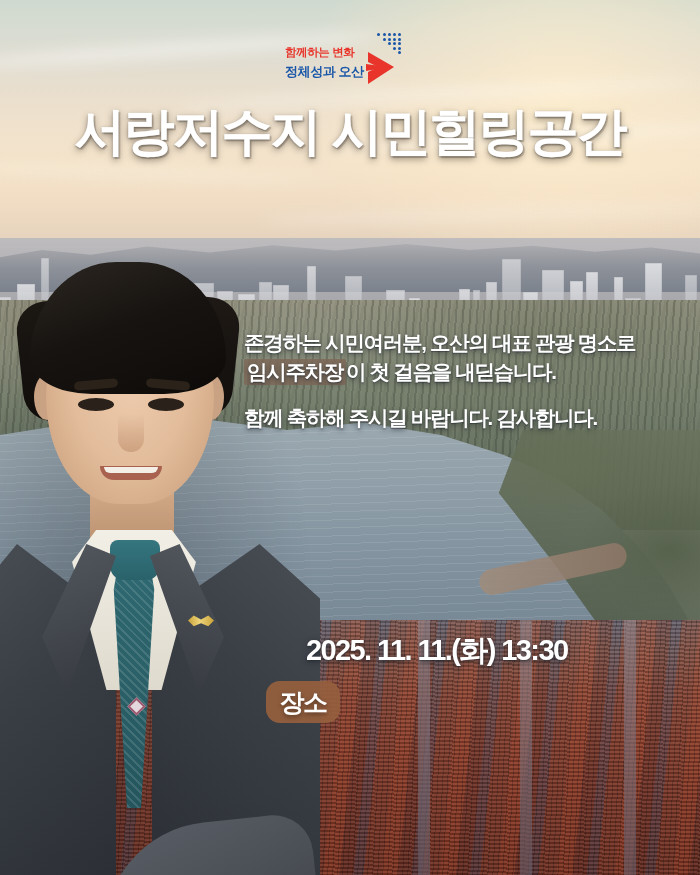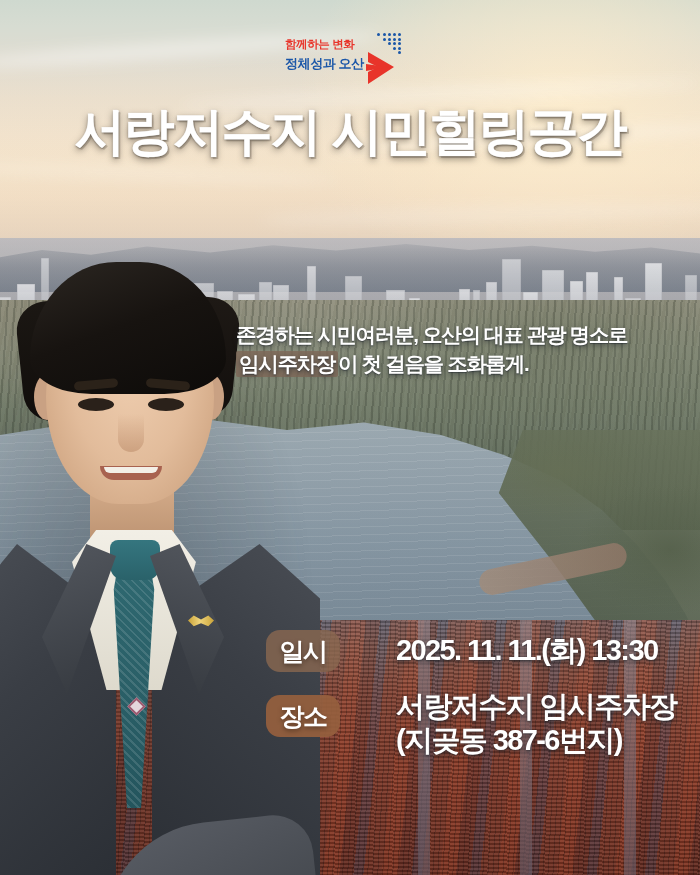--- a/index.html
+++ b/index.html
@@ -239,20 +239,21 @@
     border-radius:110px 40px 0 0;
     transform:rotate(-6deg);
   }
 
   
   .logo { position:absolute; left:285px; top:33px; width:130px; height:54px; }
   .logo-txt1, .logo-txt2 {
     position:absolute; left:0;
     font-weight:900; letter-spacing:-0.4px; white-space:nowrap;
     font-family:"Liberation Sans","DejaVu Sans",sans-serif;
+    margin-top:8px;
   }
   .logo-txt1 { top:4px;  font-size:11.5px; color:#e8342a; }
   .logo-txt2 { top:22px; font-size:13px;   color:#1a56a8; }
   .logo-arrow {
     position:absolute; left:79px; top:17px; width:40px; height:38px;
   }
   .logo-arrow svg { display:block; }
   .logo-dots { position:absolute; left:82px; top:0px; width:46px; height:24px; }
   .logo-dots span{
     position:absolute; width:3px; height:3px; border-radius:50%;
@@ -276,21 +277,21 @@
   .title .l1 { display:block; font-size:51px; }
   .title .l2 { display:block; font-size:51px; margin-top:4px; }
 
   
   .copy {
     position:absolute; left:232px; top:316px; width:452px;
     color:#ffffff; font-weight:800; letter-spacing:-1.3px;
     font-size:20.5px; line-height:1.42;
     text-shadow:0 2px 5px rgba(30,36,44,.62), 0 1px 1px rgba(30,36,44,.5);
   }
-  .copy p { margin:4px; }
+  .copy p { margin:12px; }
   .copy .para + .para { margin-top:17px; }
   .copy .line { display:block; white-space:nowrap; }
   .hl {
     background:rgba(126,104,88,.82);
     padding:1px 3px 2px 3px;
     border-radius:2px;
     box-decoration-break:clone;
     -webkit-box-decoration-break:clone;
   }
 
@@ -301,21 +302,21 @@
   .badge {
     flex:0 0 auto;
     min-width:74px; height:42px;
     border-radius:14px;
     display:flex; align-items:center; justify-content:center;
     color:#ffffff; font-weight:900; font-size:25px; letter-spacing:-1.5px;
     text-shadow:0 2px 4px rgba(40,26,16,.55);
     margin-right:16px;
   }
   .badge.date  { background:rgba(138,104,80,.80); }
-  .badge.place { background:rgba(150,96,62,.92);margin-top:9px; }
+  .badge.place { background:rgba(150,96,62,.92); }
   .rowtext {
     color:#ffffff; font-weight:800; font-size:29px; letter-spacing:-1.6px;
     line-height:1.18; padding-top:3px;
     text-shadow:0 2px 6px rgba(30,36,44,.66), 0 1px 2px rgba(30,36,44,.5);
   }
   .rowtext span { display:block; white-space:nowrap;padding-left:40px; }
 </style>
 </head>
 <body>
 
@@ -443,40 +444,36 @@
   </div>
 
   <h1 class="title">
     <span class="l1">서랑저수지 시민힐링공간</span>
   </h1>
 
   <div class="copy">
 
     <p class="para">
       <span class="line">존경하는 시민여러분, 오산의 대표 관광 명소로</span>
-      <span class="line"><span class="hl">임시주차장</span><span>이 첫 걸음을 조화롭게.</span></span>
+      <span class="line"><span class="hl">임시주차장</span><span>이 첫 걸음을 내딛습니다.</span></span>
     </p>
 
 
     <p class="para">
+      <span class="line">함께 축하해 주시길 바랍니다. 감사합니다.</span>
     </p>
   </div>
 
   <div class="info">
 
     <div class="row">
-      <div class="badge date">일시</div>
       <div class="rowtext">
         <span>2025. 11. 11.(화) 13:30</span>
       </div>
     </div>
 
     <div class="row">
       <div class="badge place">장소</div>
-      <div class="rowtext">
-        <span>서랑저수지 임시주차장</span>
-        <span>(지곶동 387-6번지)</span>
-      </div>
     </div>
 
   </div>
 
 </div>
 
 </body></html>

